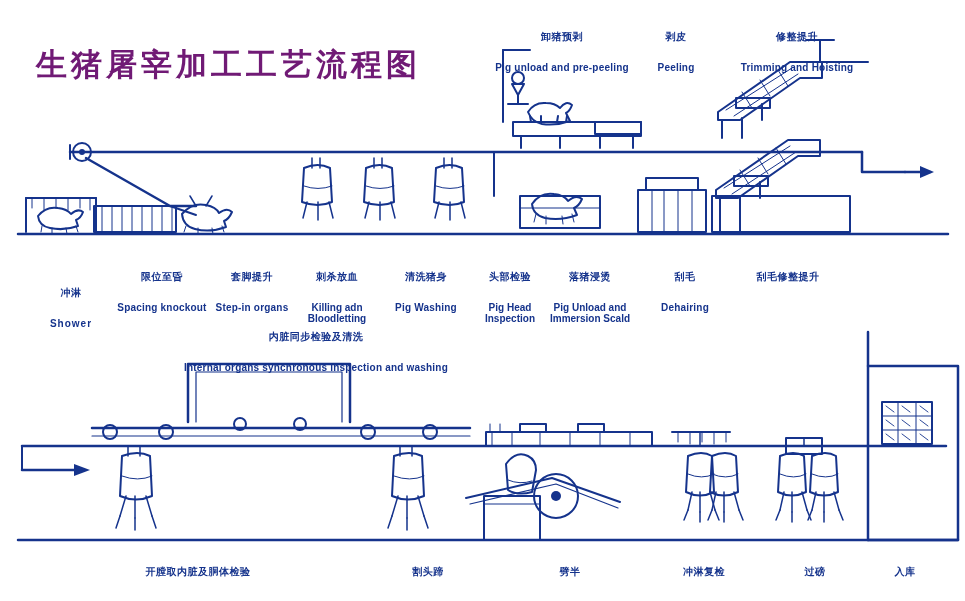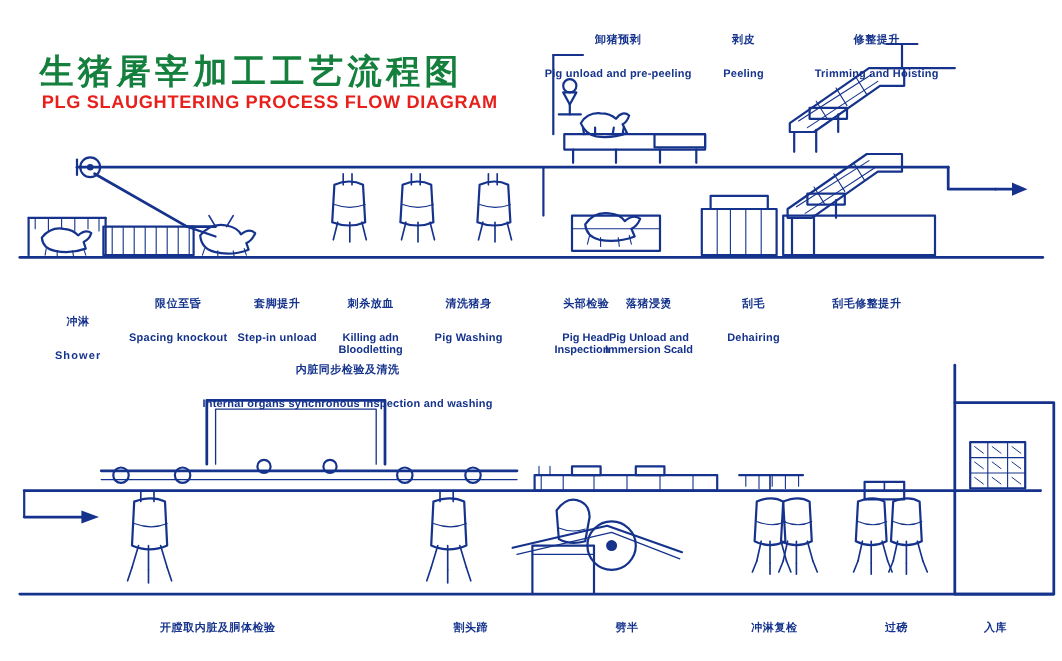--- a/index.html
+++ b/index.html
@@ -42,21 +42,21 @@
     letter-spacing: 0.2px;
   }
   .en-sm {
     font-size: 10px;
     font-weight: bold;
   }
   #title-cn {
     position: absolute;
     left: 36px;
     top: 44px;
-    color: #15803d;
+    color: #701a75;
     font-size: 31px;
     font-weight: bold;
     letter-spacing: 4px;
     font-family: "DejaVu Sans", sans-serif;
   }
   #title-en {
     position: absolute;
     left: 38px;
     top: 84px;
     color: #e8201c;
@@ -249,21 +249,20 @@
       <path d="M882 416 L932 416 M882 430 L932 430 M898 402 L898 444 M916 402 L916 444" stroke-width="1"></path>
       <path d="M886 406 L894 412 M902 406 L910 412 M920 406 L928 412" stroke-width="0.9"></path>
       <path d="M886 420 L894 426 M902 420 L910 426 M920 420 L928 426" stroke-width="0.9"></path>
       <path d="M886 434 L894 440 M902 434 L910 440 M920 434 L928 440" stroke-width="0.9"></path>
 
       <path d="M18 540 L958 540" stroke-width="2.5"></path>
     </g>
   </svg>
 
   <div id="title-cn">生猪屠宰加工工艺流程图</div>
-  <div id="title-en">PLG SLAUGHTERING PROCESS FLOW DIAGRAM</div>
 
   <div class="lbl" style="left:492px; top:12px; width:140px;">
     <div class="cn">卸猪预剥</div>
     <div class="en">Pig unload and pre-peeling</div>
   </div>
   <div class="lbl" style="left:636px; top:12px; width:80px;">
     <div class="cn">剥皮</div>
     <div class="en">Peeling</div>
   </div>
   <div class="lbl" style="left:714px; top:12px; width:166px;">
@@ -274,32 +273,32 @@
   <div class="lbl" style="left:28px; top:268px; width:86px;">
     <div class="cn">冲淋</div>
     <div class="en" style="letter-spacing:1px;">Shower</div>
   </div>
   <div class="lbl" style="left:110px; top:252px; width:104px;">
     <div class="cn">限位至昏</div>
     <div class="en">Spacing knockout</div>
   </div>
   <div class="lbl" style="left:202px; top:252px; width:100px;">
     <div class="cn">套脚提升</div>
-    <div class="en">Step-in unload</div>
+    <div class="en">Step-in organs</div>
   </div>
   <div class="lbl" style="left:292px; top:252px; width:90px;">
     <div class="cn">刺杀放血</div>
     <div class="en-sm">Killing adn
 Bloodletting</div>
   </div>
   <div class="lbl" style="left:380px; top:252px; width:92px;">
     <div class="cn">清洗猪身</div>
     <div class="en">Pig Washing</div>
   </div>
-  <div class="lbl" style="left:466px; top:252px; width:88px;text-align:right;">
+  <div class="lbl" style="left:466px; top:252px; width:88px;">
     <div class="cn">头部检验</div>
     <div class="en-sm">Pig  Head
 Inspection</div>
   </div>
   <div class="lbl" style="left:534px; top:252px; width:112px;">
     <div class="cn">落猪浸烫</div>
     <div class="en-sm">Pig  Unload and
 Immersion Scald</div>
   </div>
   <div class="lbl" style="left:646px; top:252px; width:78px;">

